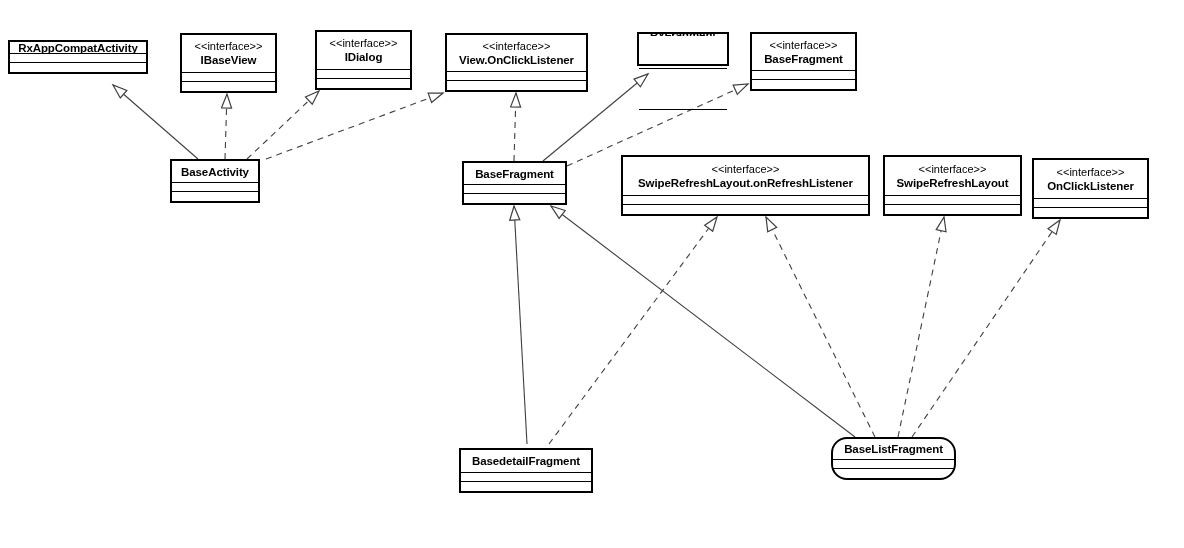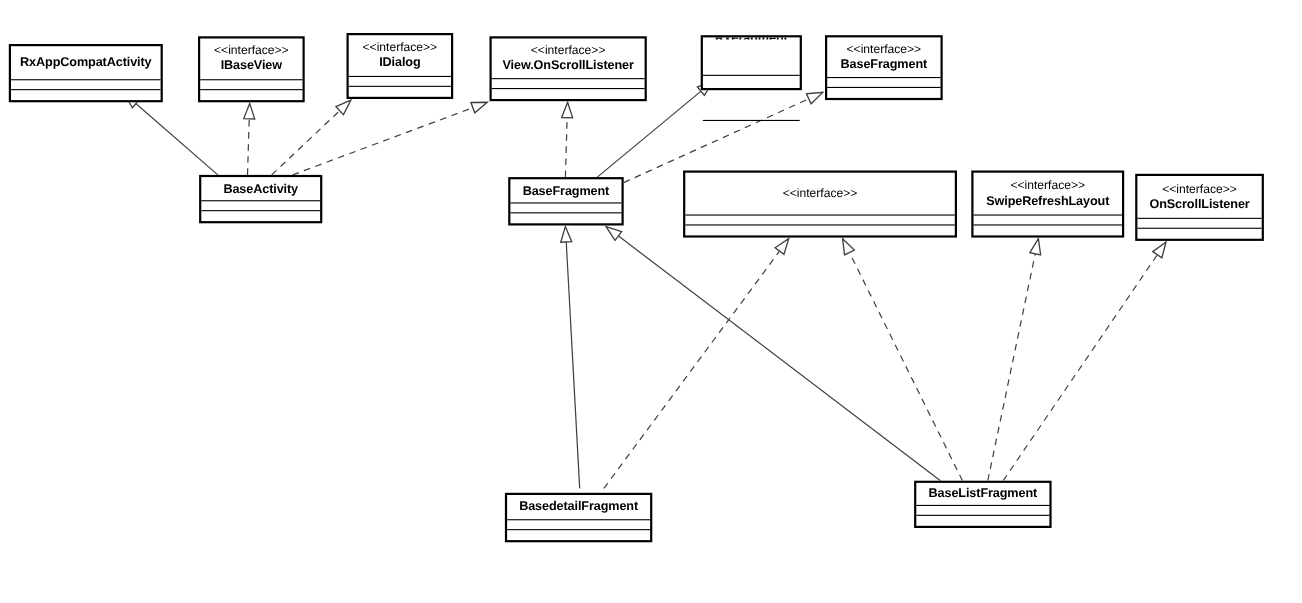--- a/index.html
+++ b/index.html
@@ -70,21 +70,21 @@
     <line class="rel" x1="543" y1="161" x2="648" y2="74" marker-end="url(#hollow-tri)"></line>
     <line class="rel dashed" x1="567" y1="166" x2="748" y2="84" marker-end="url(#hollow-tri)"></line>
     <line class="rel" x1="527" y1="444" x2="514" y2="206" marker-end="url(#hollow-tri)"></line>
     <line class="rel dashed" x1="549" y1="444" x2="717" y2="217" marker-end="url(#hollow-tri)"></line>
     <line class="rel" x1="855" y1="437" x2="551" y2="206" marker-end="url(#hollow-tri)"></line>
     <line class="rel dashed" x1="875" y1="437" x2="766" y2="217" marker-end="url(#hollow-tri)"></line>
     <line class="rel dashed" x1="898" y1="437" x2="944" y2="217" marker-end="url(#hollow-tri)"></line>
     <line class="rel dashed" x1="912" y1="437" x2="1060" y2="220" marker-end="url(#hollow-tri)"></line>
   </svg>
 
-  <div class="uml-box" style="left:8px; top:40px; width:140px; height:53px;">
+  <div class="uml-box" style="left:8px; top:40px; width:140px; height:34px;">
     <div class="uml-title">
       <div class="uml-name">RxAppCompatActivity</div>
     </div>
     <div class="uml-row1"></div>
     <div class="uml-row2"></div>
   </div>
 
   <div class="uml-box" style="left:180px; top:33px; width:97px; height:60px;">
     <div class="uml-title">
       <div class="uml-stereotype">&lt;&lt;interface&gt;&gt;</div>
@@ -99,94 +99,95 @@
       <div class="uml-stereotype">&lt;&lt;interface&gt;&gt;</div>
       <div class="uml-name">IDialog</div>
     </div>
     <div class="uml-row1"></div>
     <div class="uml-row2"></div>
   </div>
 
   <div class="uml-box" style="left:445px; top:33px; width:143px; height:59px;">
     <div class="uml-title">
       <div class="uml-stereotype">&lt;&lt;interface&gt;&gt;</div>
-      <div class="uml-name">View.OnScrollListener</div>
+      <div class="uml-name">View.OnClickListener</div>
     </div>
     <div class="uml-row1"></div>
     <div class="uml-row2"></div>
   </div>
 
-  <div class="uml-box" style="left:637px; top:32px; width:92px; height:50px;gap:32px;">
+  <div class="uml-box" style="left:637px; top:32px; width:92px; height:34px;gap:32px;">
     <div class="uml-title">
       <div class="uml-name">RxFragment</div>
     </div>
     <div class="uml-row1"></div>
     <div class="uml-row2"></div>
   </div>
 
   <div class="uml-box" style="left:750px; top:32px; width:107px; height:59px;">
     <div class="uml-title">
       <div class="uml-stereotype">&lt;&lt;interface&gt;&gt;</div>
       <div class="uml-name">BaseFragment</div>
     </div>
     <div class="uml-row1"></div>
     <div class="uml-row2"></div>
   </div>
 
-  <div class="uml-box" style="left:181px; top:159px; width:112px; height:44px;">
+  <div class="uml-box" style="left:170px; top:159px; width:90px; height:44px;">
     <div class="uml-title">
       <div class="uml-name">BaseActivity</div>
     </div>
     <div class="uml-row1"></div>
     <div class="uml-row2"></div>
   </div>
 
   <div class="uml-box" style="left:462px; top:161px; width:105px; height:44px;">
     <div class="uml-title">
       <div class="uml-name">BaseFragment</div>
     </div>
     <div class="uml-row1"></div>
     <div class="uml-row2"></div>
   </div>
 
   <div class="uml-box" style="left:621px; top:155px; width:249px; height:61px;">
     <div class="uml-title">
       <div class="uml-stereotype">&lt;&lt;interface&gt;&gt;</div>
+      <div class="uml-name">SwipeRefreshLayout.onRefreshListener</div>
     </div>
     <div class="uml-row1"></div>
     <div class="uml-row2"></div>
   </div>
 
   <div class="uml-box" style="left:883px; top:155px; width:139px; height:61px;">
     <div class="uml-title">
       <div class="uml-stereotype">&lt;&lt;interface&gt;&gt;</div>
       <div class="uml-name">SwipeRefreshLayout</div>
     </div>
     <div class="uml-row1"></div>
     <div class="uml-row2"></div>
   </div>
 
   <div class="uml-box" style="left:1032px; top:158px; width:117px; height:61px;">
     <div class="uml-title">
       <div class="uml-stereotype">&lt;&lt;interface&gt;&gt;</div>
-      <div class="uml-name">OnScrollListener</div>
+      <div class="uml-name">OnClickListener</div>
     </div>
     <div class="uml-row1"></div>
     <div class="uml-row2"></div>
   </div>
 
   <div class="uml-box" style="left:459px; top:448px; width:134px; height:45px;justify-content:flex-end;">
     <div class="uml-title">
       <div class="uml-name">BasedetailFragment</div>
     </div>
     <div class="uml-row1"></div>
     <div class="uml-row2"></div>
   </div>
 
-  <div class="uml-box" style="left:831px; top:437px; width:125px; height:43px;">
+  <div class="uml-box" style="left:831px; top:437px; width:125px; height:43px;border-radius:16px;">
     <div class="uml-title">
       <div class="uml-name">BaseListFragment</div>
     </div>
     <div class="uml-row1"></div>
     <div class="uml-row2"></div>
   </div>
 
 </div>
 
 </body></html>

